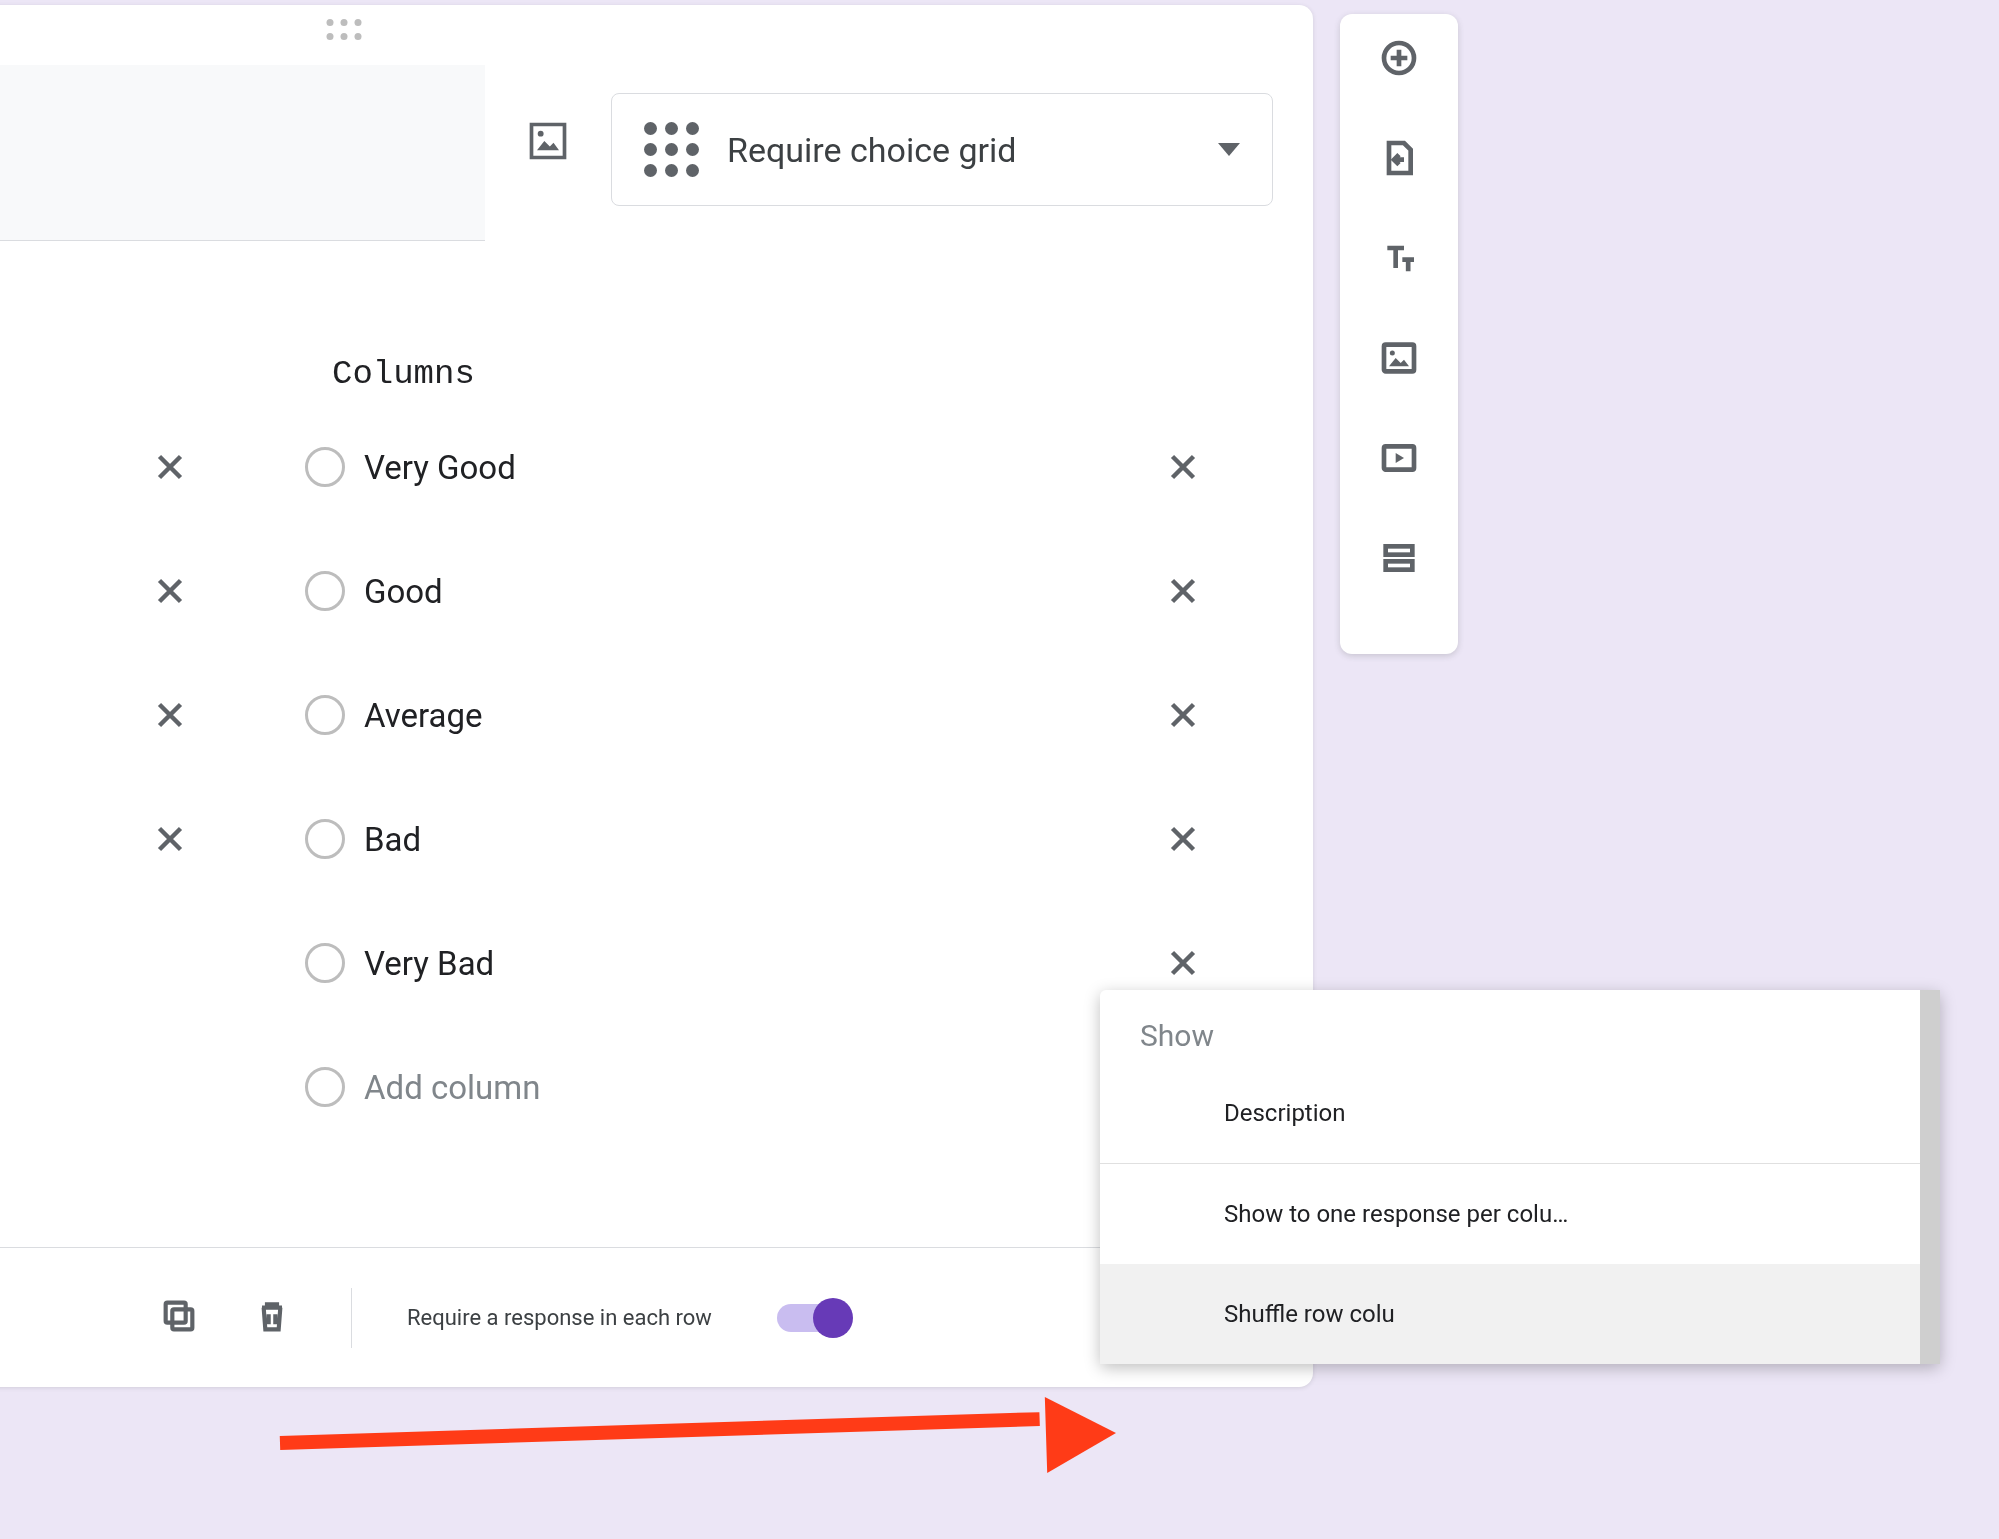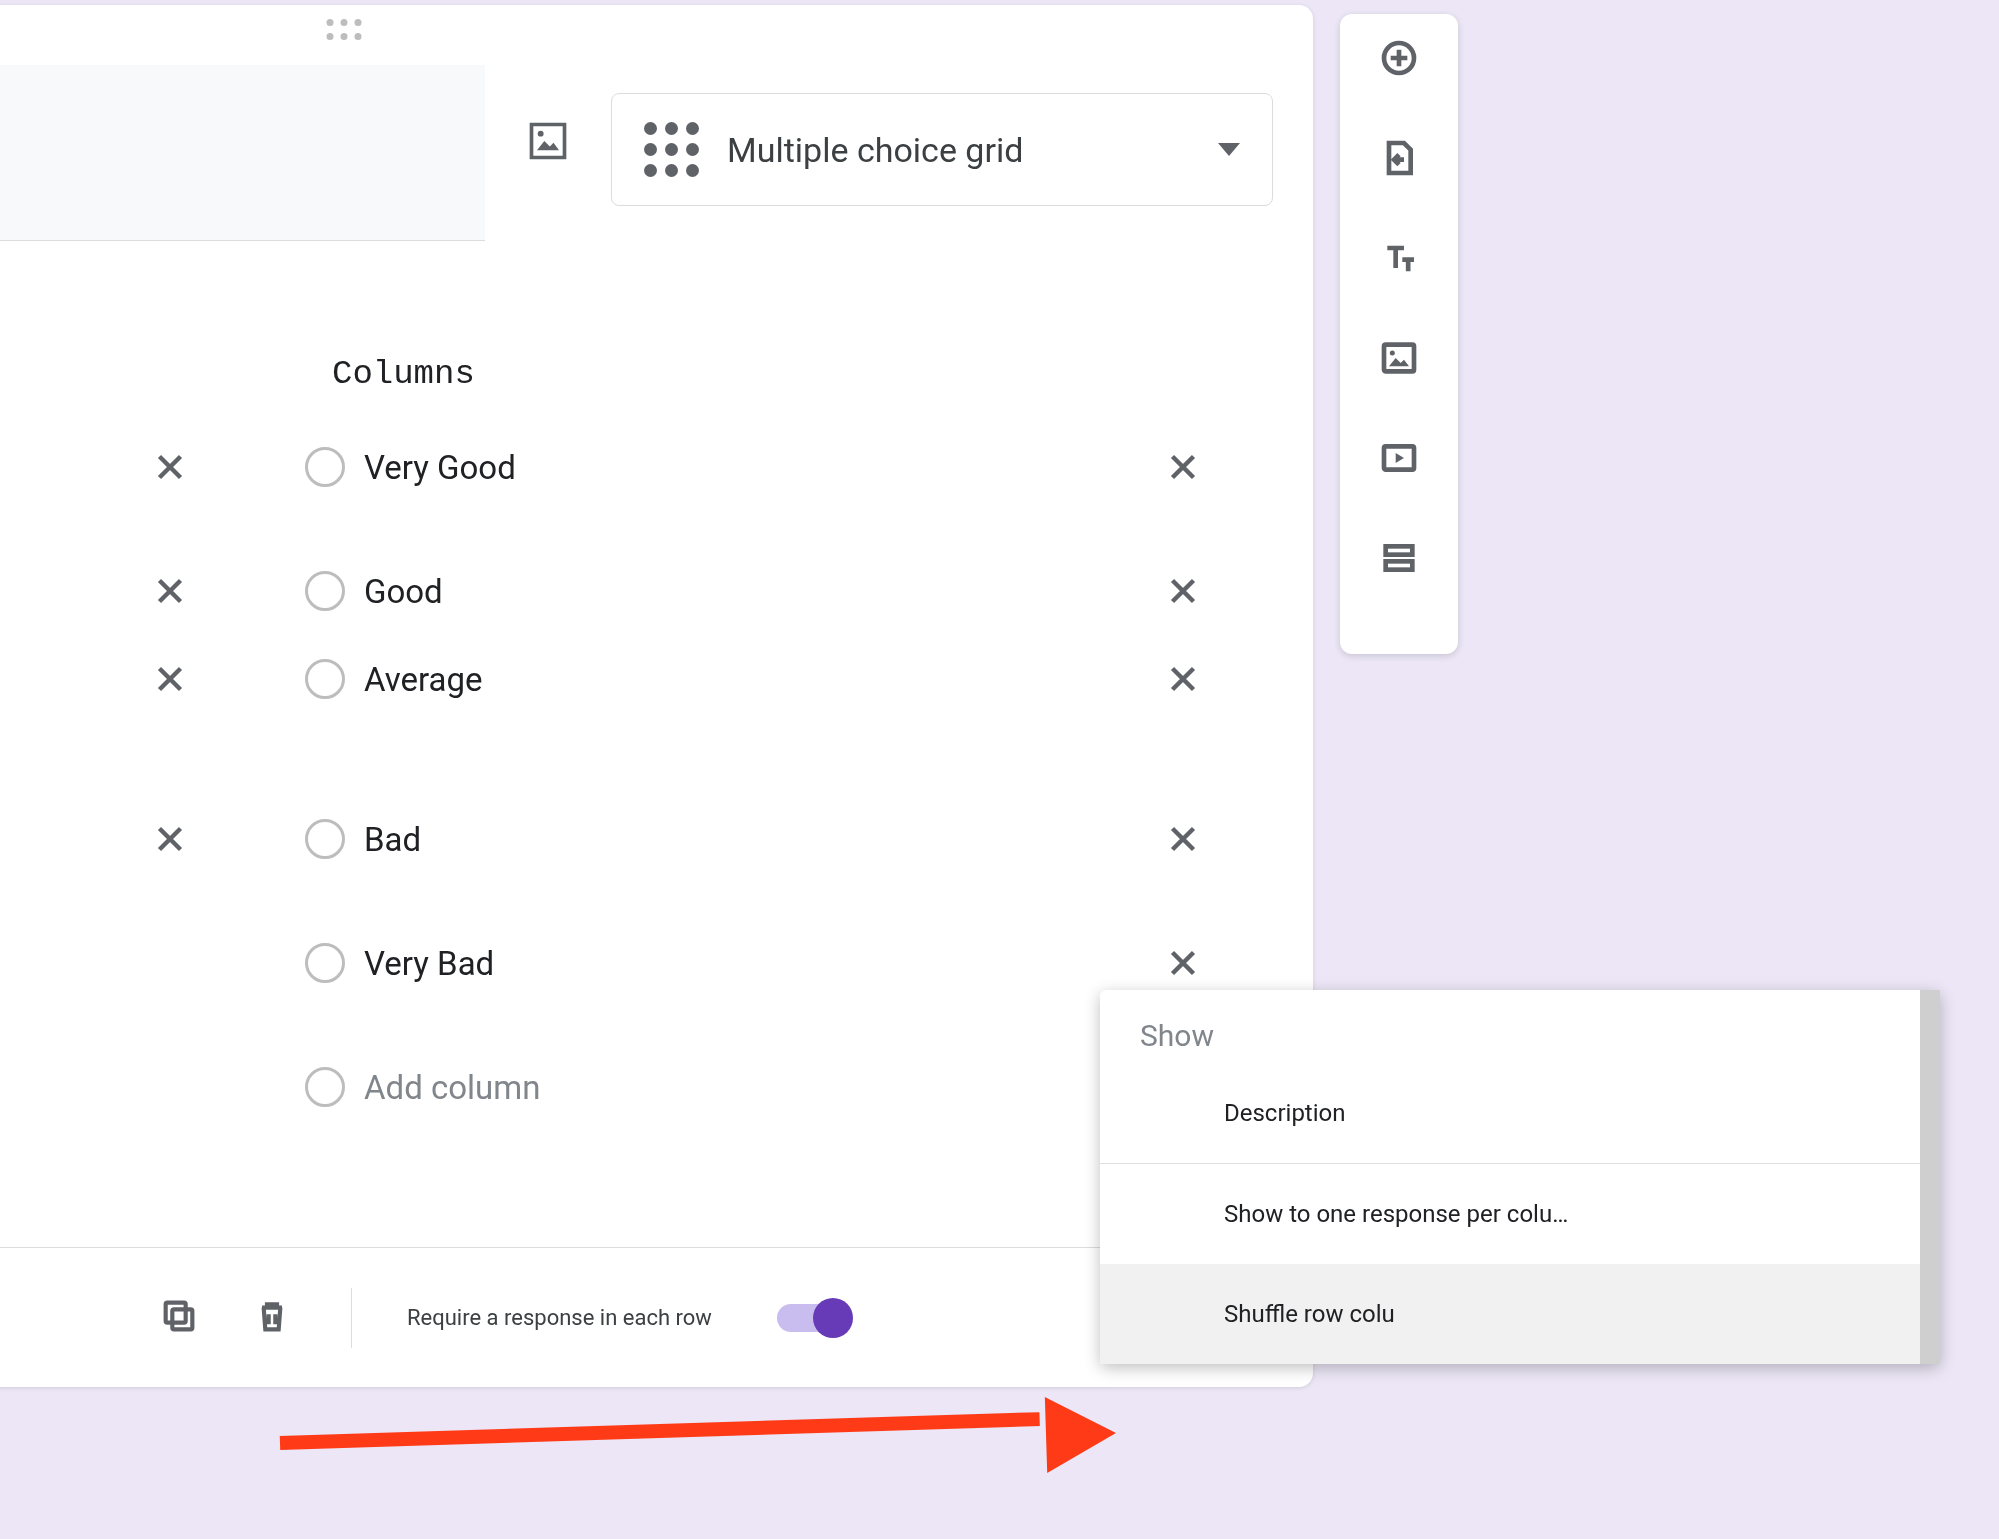--- a/index.html
+++ b/index.html
@@ -274,21 +274,21 @@
         <span></span>
           <span></span>
           <span></span>
           <span></span>
           <span></span>
           <span></span>
           <span></span>
           <span></span>
           <span></span>
       </div>
-      <span class="type-label">Multiple choice grid</span>
+      <span class="type-label">Require choice grid</span>
       <span class="chev"></span>
     </div>
   </div>
 
   <div class="cols-header">Columns</div>
 
   <div class="opt-row" style="top:442px">
     <div class="delete-left x-icon">
         <svg viewBox="0 0 24 24">
           <path d="M5 5l14 14M19 5L5 19"></path>
@@ -311,21 +311,21 @@
       </div>
     <div class="radio-circle"></div>
     <span class="opt-label">Good</span>
     <div class="delete-right x-icon">
         <svg viewBox="0 0 24 24">
           <path d="M5 5l14 14M19 5L5 19"></path>
         </svg>
       </div>
   </div>
 
-  <div class="opt-row" style="top:654px">
+  <div class="opt-row" style="top:690px">
     <div class="delete-left x-icon">
         <svg viewBox="0 0 24 24">
           <path d="M5 5l14 14M19 5L5 19"></path>
         </svg>
       </div>
     <div class="radio-circle"></div>
     <span class="opt-label">Average</span>
     <div class="delete-right x-icon">
         <svg viewBox="0 0 24 24">
           <path d="M5 5l14 14M19 5L5 19"></path>

